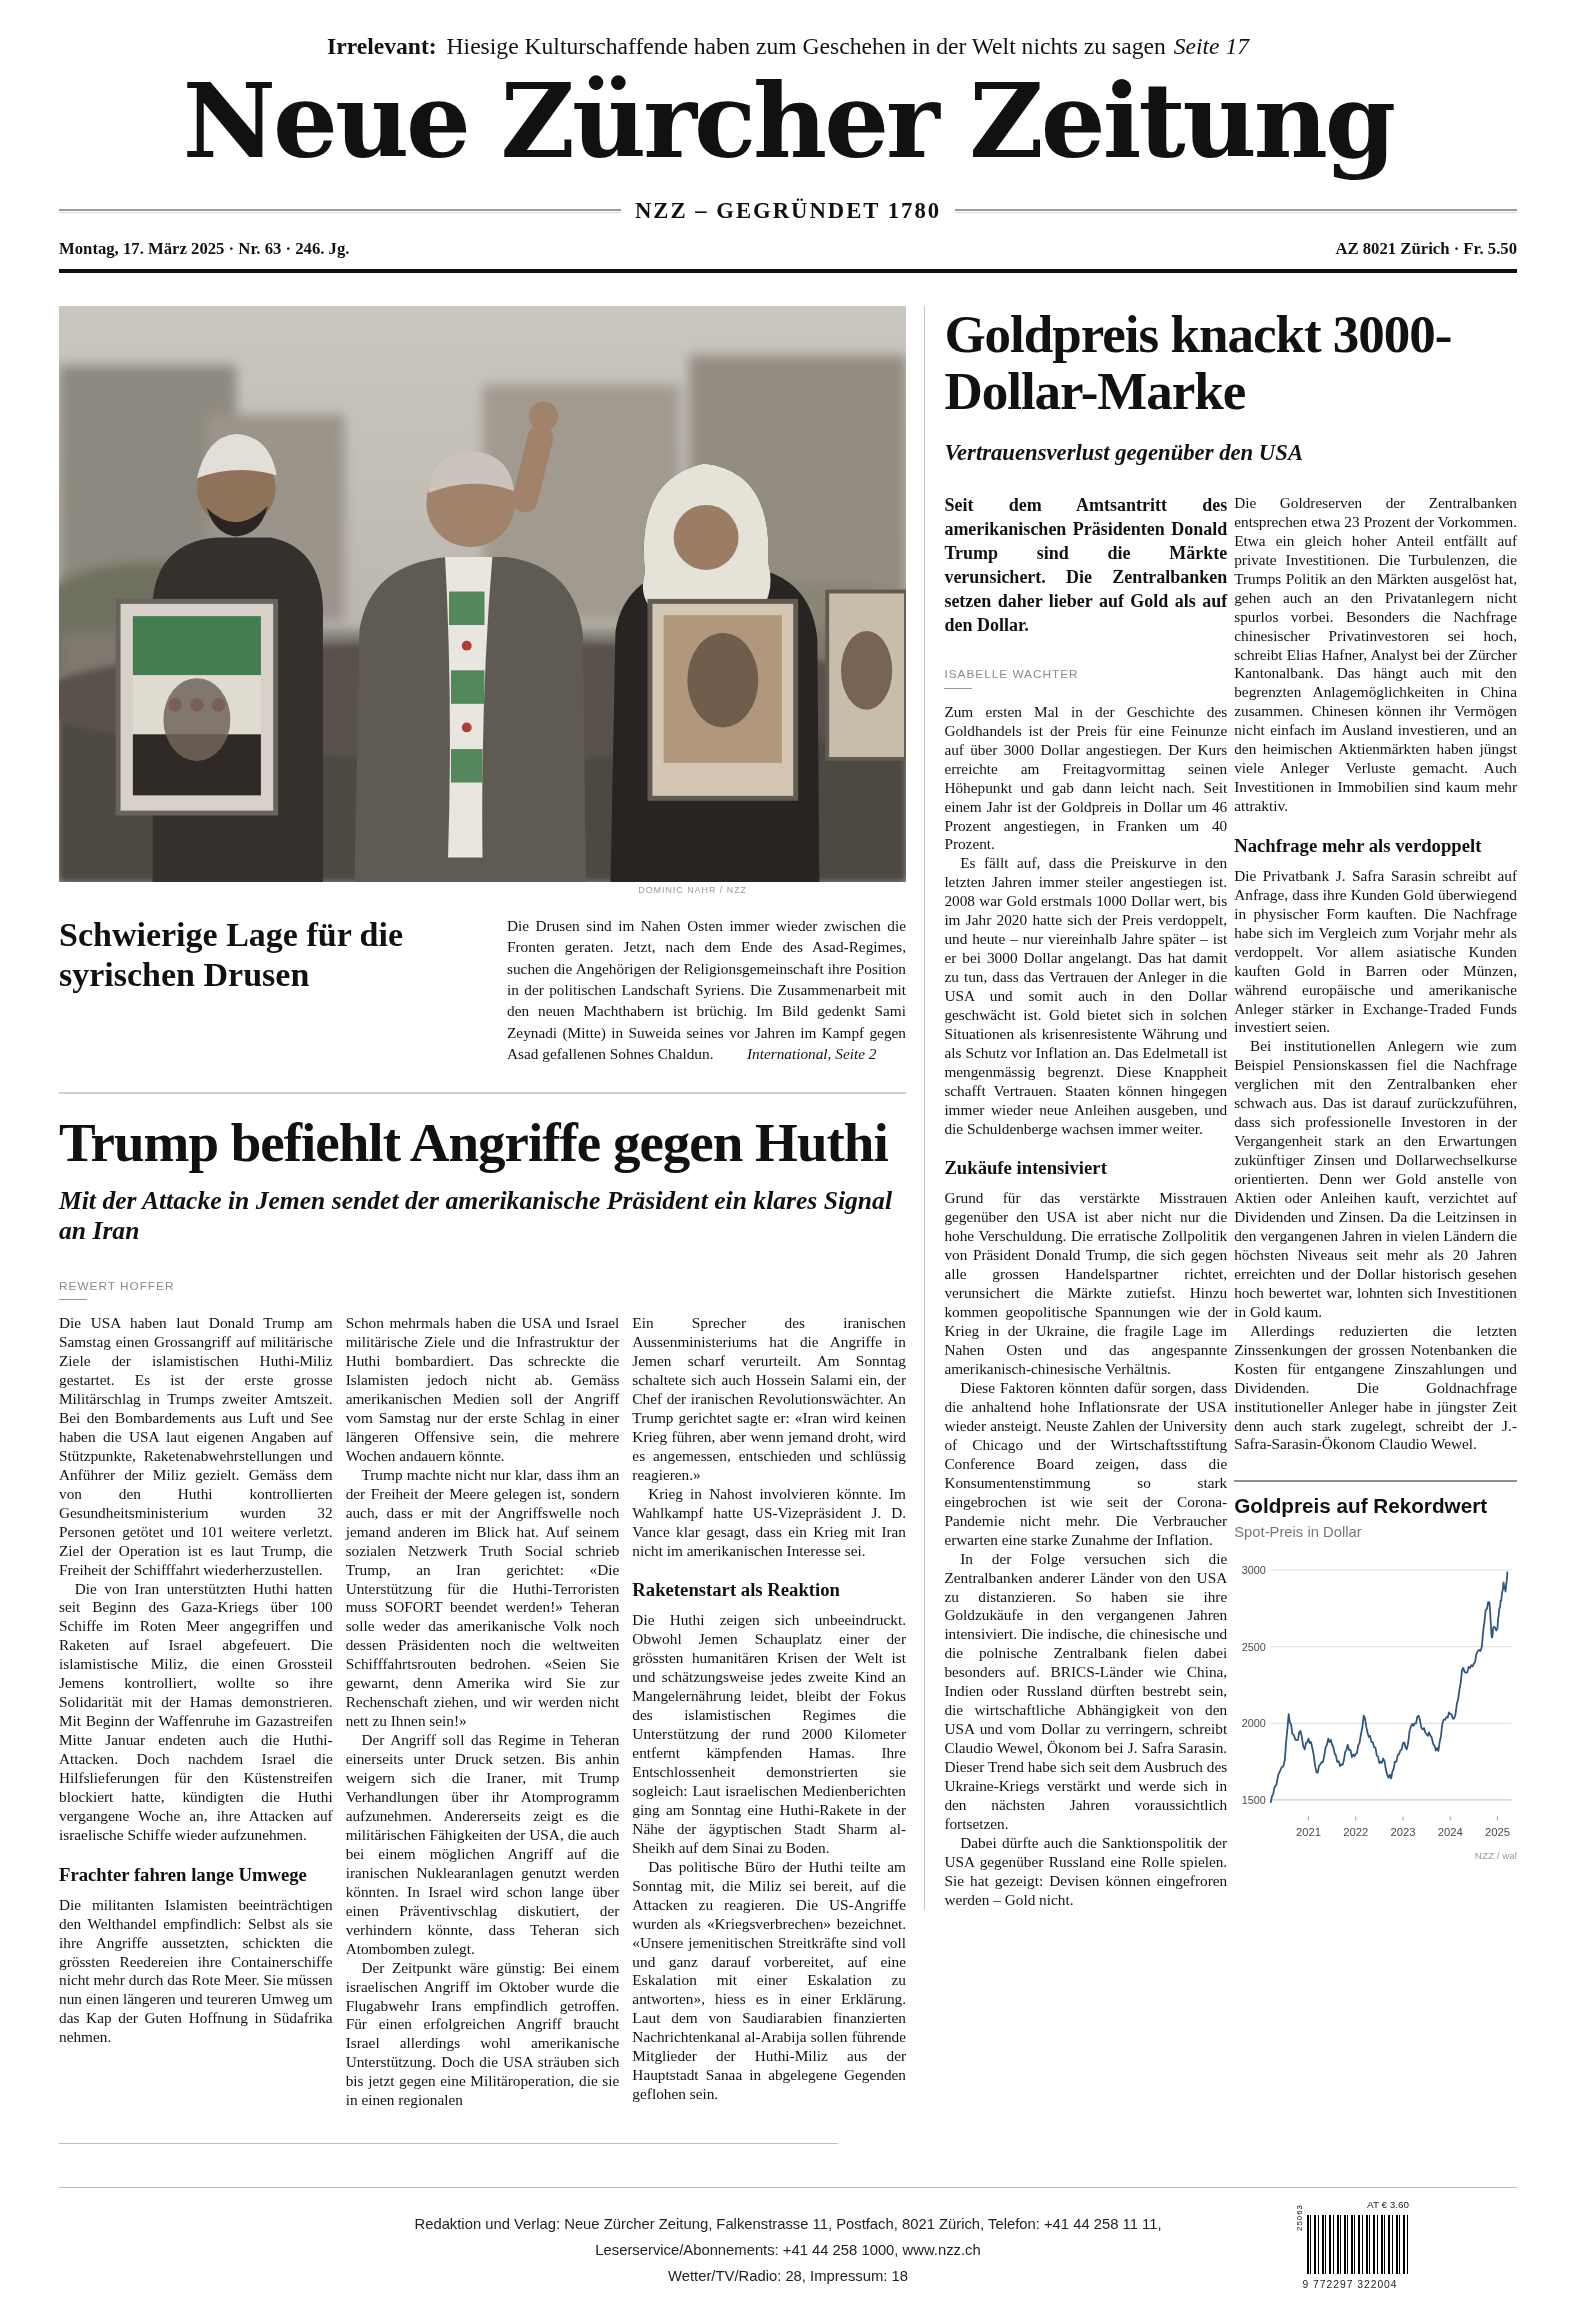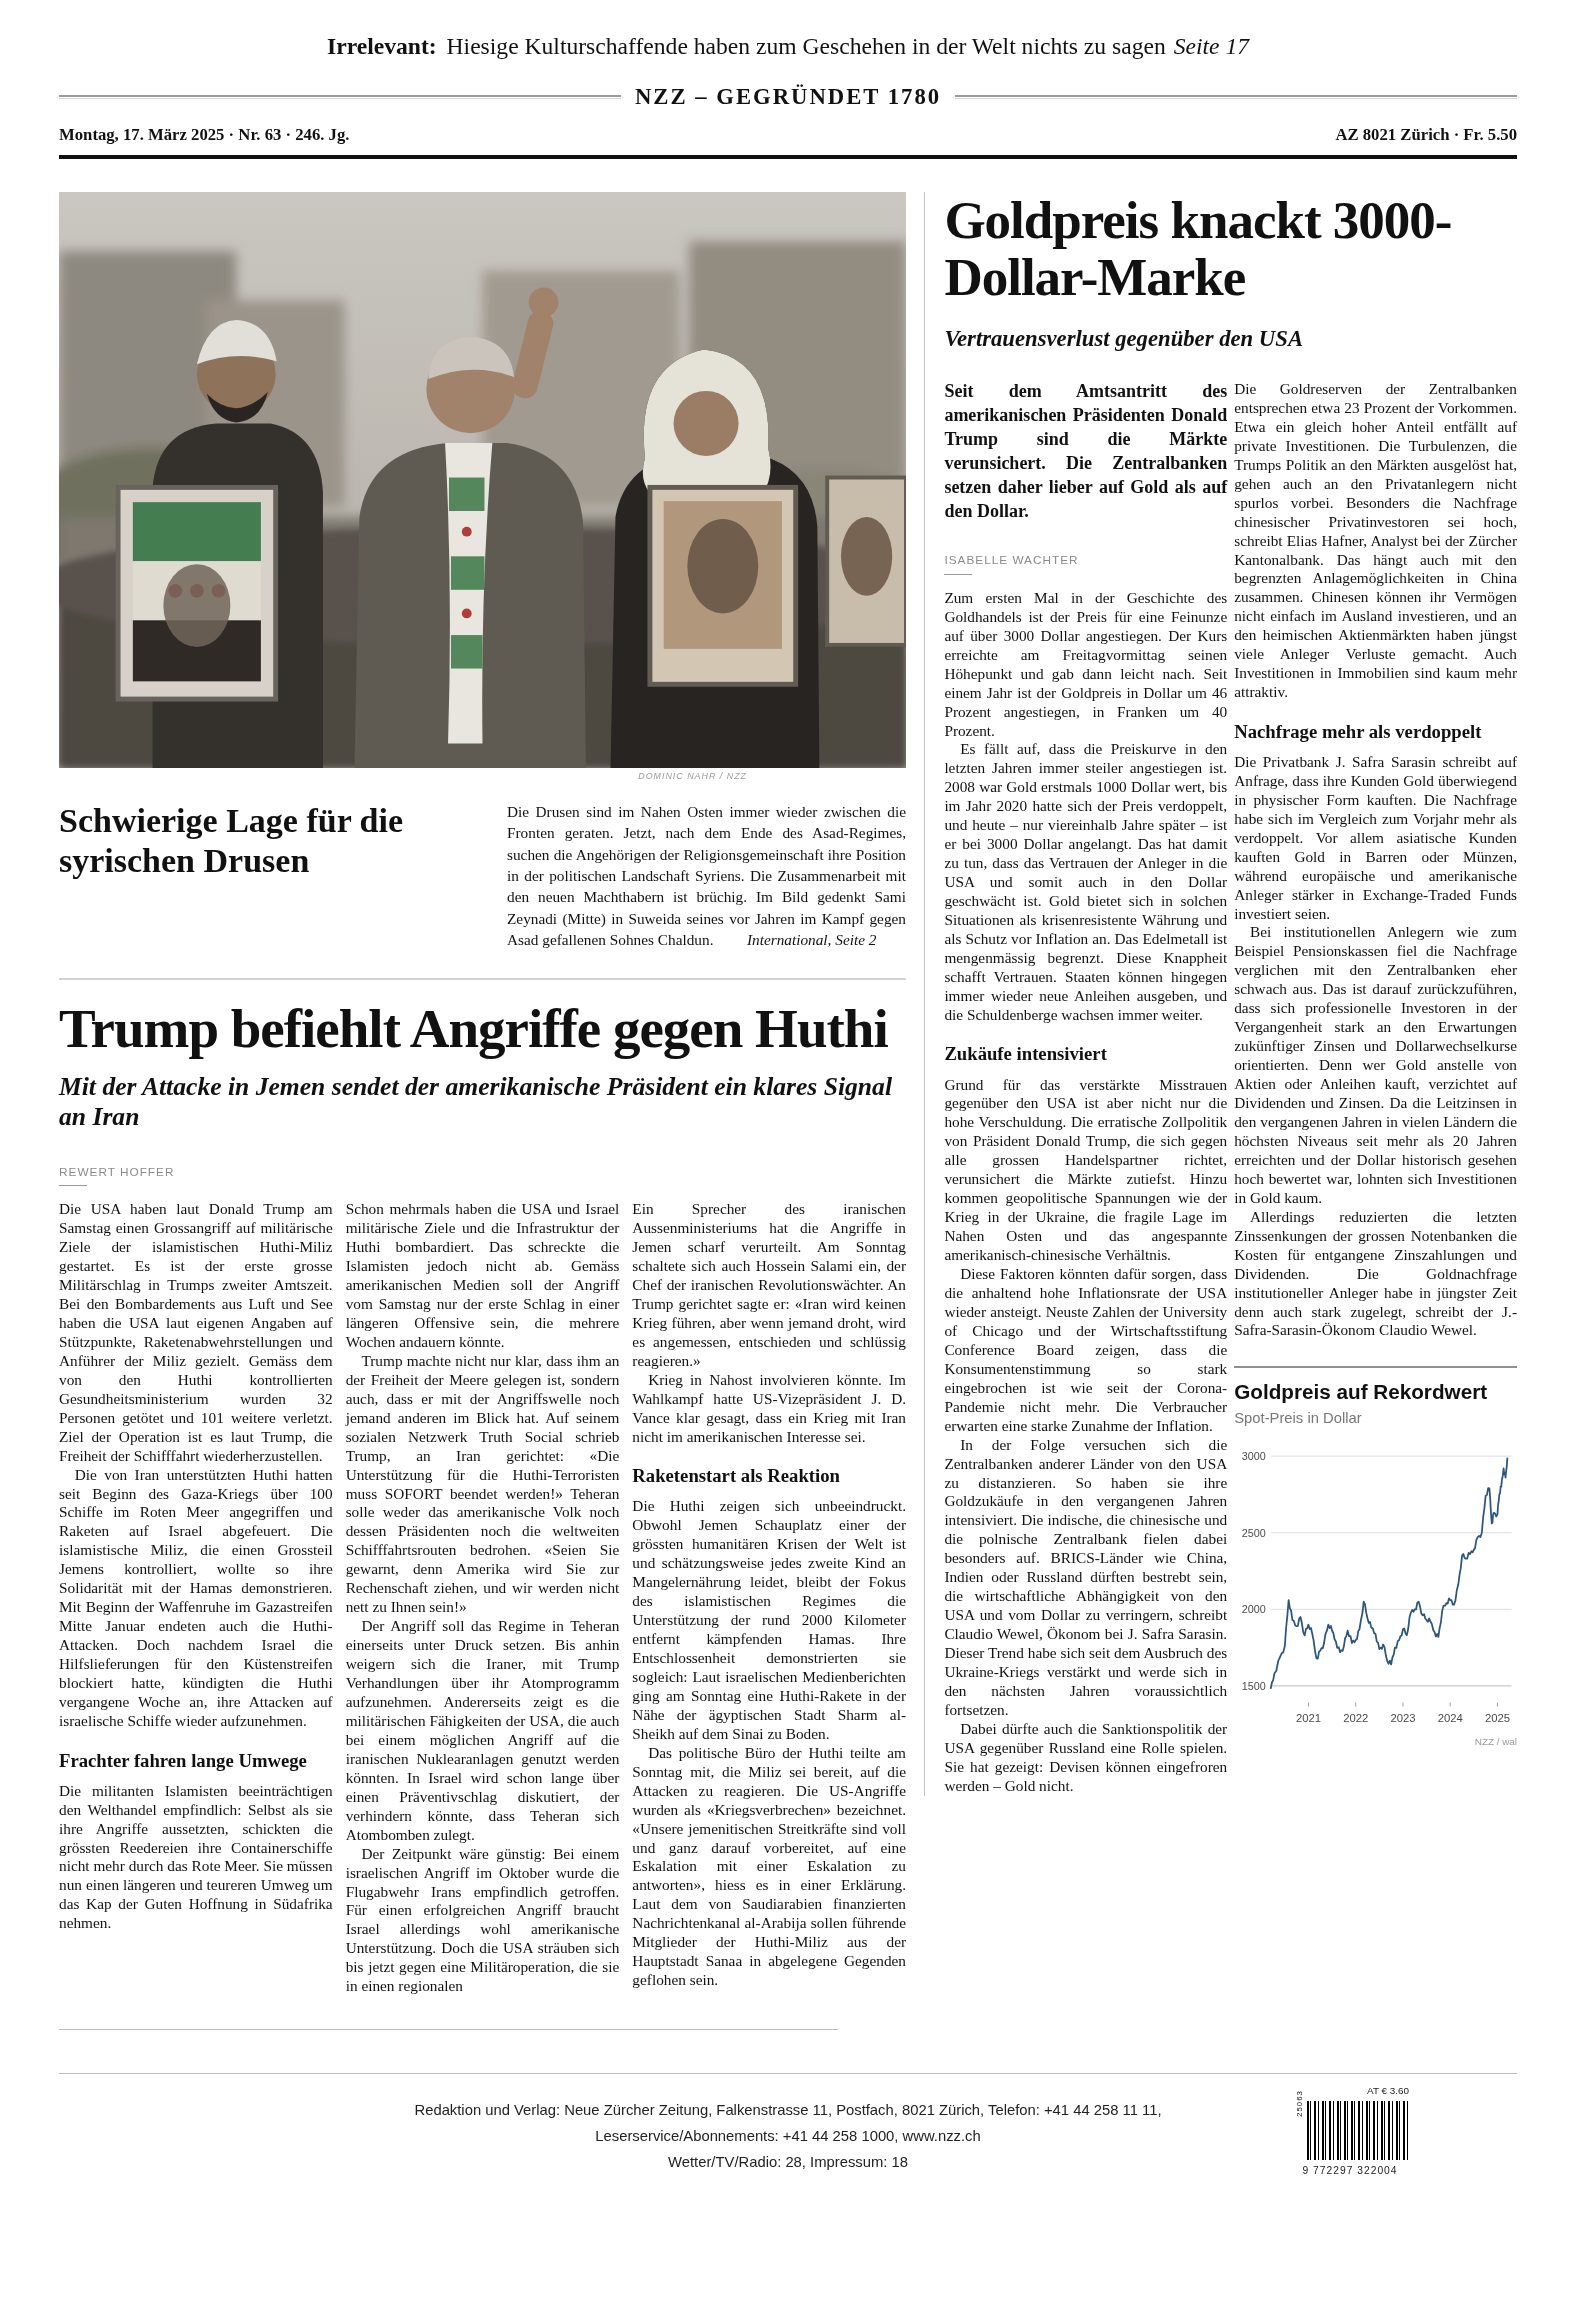--- a/index.html
+++ b/index.html
@@ -23,21 +23,21 @@
   .dateline { display:flex; justify-content:space-between; margin-top:15.8px; padding-bottom:9.9px;
               font-size:16.7px; font-weight:bold; }
   .thick-rule { height:3.9px; background:#101010; }
 
   
   .main { display:flex; margin-top:33px; align-items:flex-start; }
   .left-col { width:847px; flex:0 0 847px; }
   .right-col { flex:1; border-left:1px solid #c4c4c4; margin-left:17.7px; padding-left:19.7px; }
 
   
-  .photo-wrap { width:688px;font-style:italic; }
+  .photo-wrap { width:688px; }
   .photo-wrap svg { display:block; width:847px; height:576px; }
   .photo-credit { text-align:right; font-family:"Liberation Sans",sans-serif; font-size:8.9px;
                   color:#9a9a9a; letter-spacing:1px; margin-top:3px; }
 
   .caption-row { display:flex; margin-top:19.7px; }
   .cap-title { width:448px; flex:0 0 448px; font-size:34px; font-weight:bold; line-height:1.18; padding-right:54px; }
   .cap-text { flex:1; font-size:15.3px; line-height:1.4; text-align:justify; }
   .cap-ref { font-style:italic; padding-left:29.6px; }
 
   .left-divider { height:2px; background:#d2d2d2; margin:27.6px 0 19.7px; }
@@ -88,20 +88,21 @@
 </style>
 </head>
 <body>
 
 <div class="page">
 
   <div class="topbar">
     <span class="kicker">Irrelevant:</span><span>Hiesige Kulturschaffende haben zum Geschehen in der Welt nichts zu sagen</span><span class="ref">Seite 17</span>
   </div>
 
+  <div class="masthead">Neue Zürcher Zeitung</div>
   <div class="founded-row">
     <div class="rule"></div>
     <div class="founded">NZZ – GEGRÜNDET 1780</div>
     <div class="rule"></div>
   </div>
 
   <div class="dateline">
     <span>Montag, 17. März 2025 · Nr. 63 · 246. Jg.</span>
     <span>AZ 8021 Zürich · Fr. 5.50</span>
   </div>

